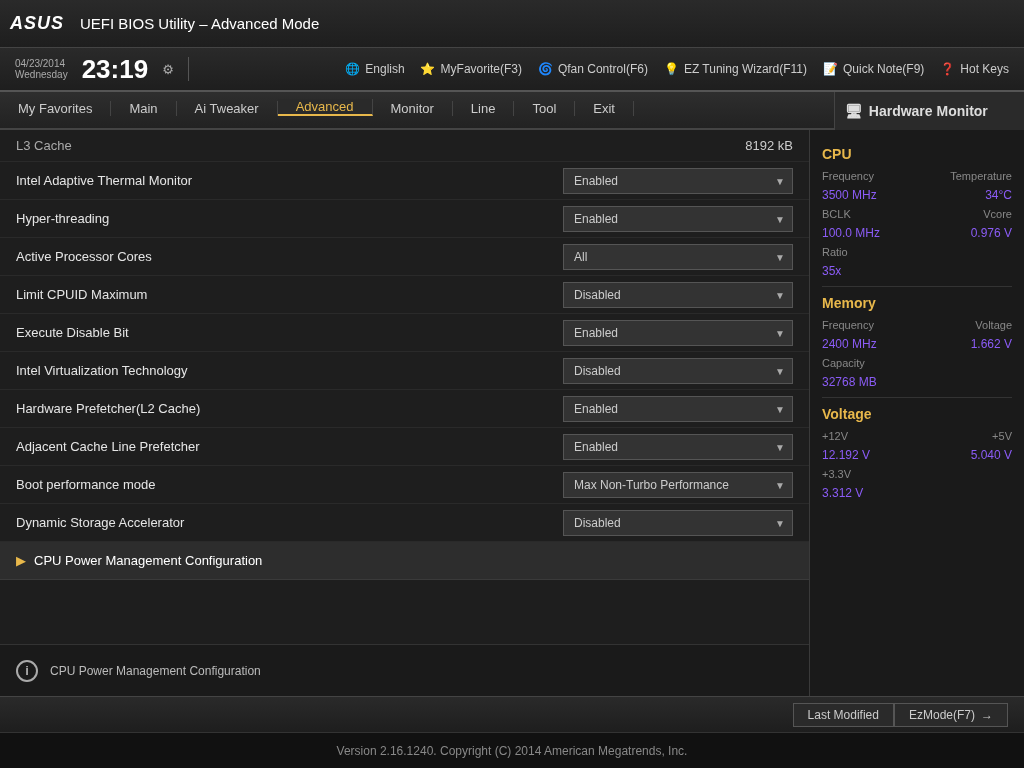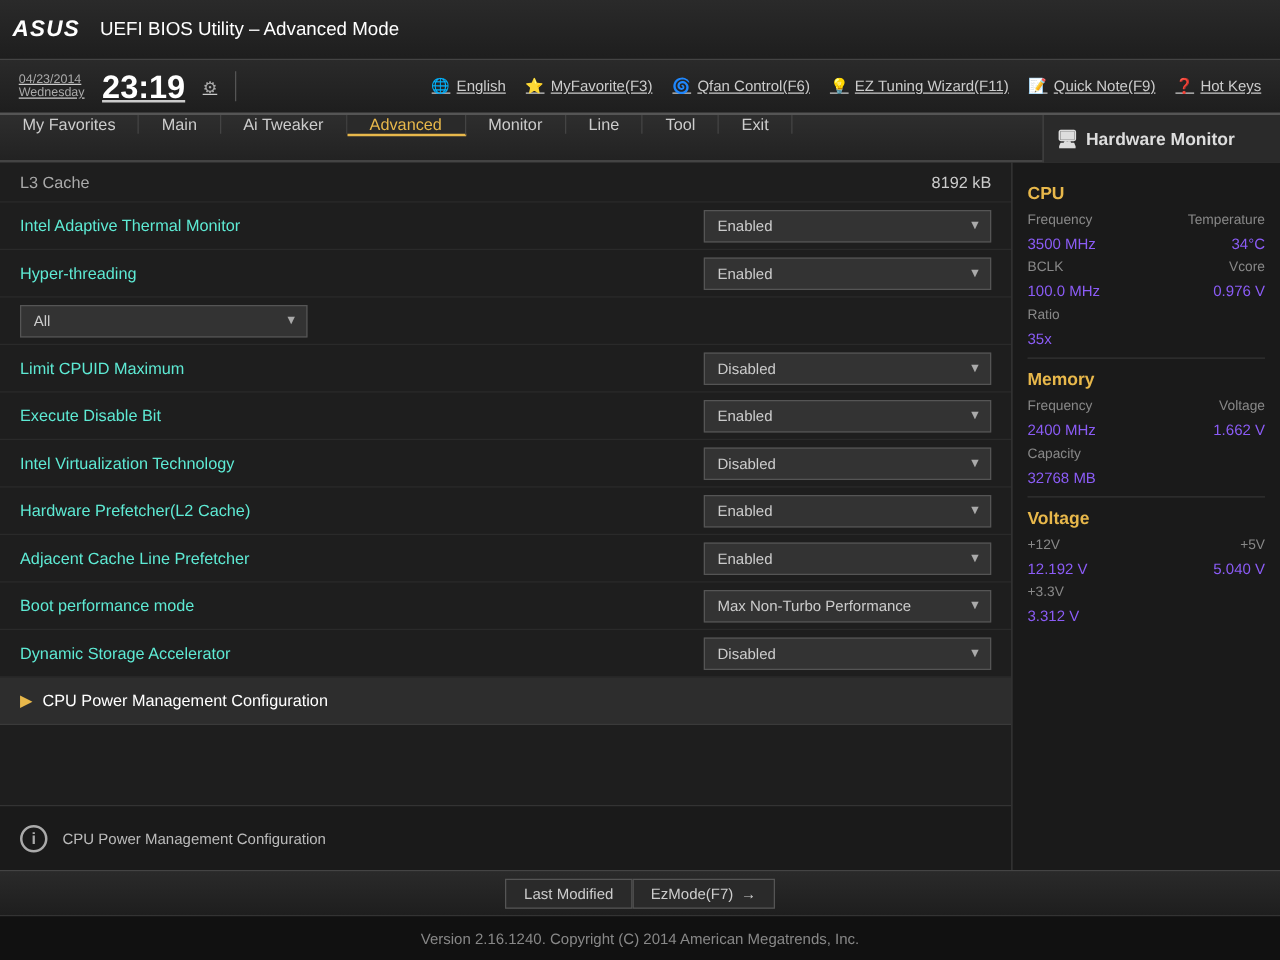--- a/index.html
+++ b/index.html
@@ -40,21 +40,20 @@
 
     
     .clock-area {
       background: linear-gradient(180deg, #2a2a2a 0%, #1e1e1e 100%);
       border-bottom: 2px solid #555;
       height: 44px;
       display: flex;
       align-items: center;
       padding: 0 15px;
       gap: 14px;
-      text-decoration: underline;
     }
     .date-time {
       display: flex;
       flex-direction: column;
       line-height: 1.1;
     }
     .date-text {
       font-size: 10px;
       color: #aaa;
     }
@@ -81,21 +80,21 @@
       font-size: 12px;
       cursor: pointer;
       white-space: nowrap;
     }
     .nav-tabs-main {
       position: absolute;
       left: 0;
       top: 0;
       height: 24px;
       display: flex;
-      align-items: flex-start;
+      align-items: flex-end;
     }
     .nav-tab {
       padding: 0 18px;
       display: flex;
       align-items: center;
       font-size: 13px;
       color: #ccc;
       cursor: pointer;
       border-right: 1px solid #444;
       white-space: nowrap;
@@ -141,21 +140,21 @@
     .setting-row {
       display: flex;
       align-items: center;
       min-height: 38px;
       padding: 0 16px;
       border-bottom: 1px solid #2a2a2a;
     }
     .setting-label {
       flex: 1;
       font-size: 13px;
-      color: #5eead4;
+      color: #e5e5e5;
     }
 
     .l3-cache-row {
       display: flex;
       align-items: center;
       min-height: 32px;
       padding: 0 16px;
       border-bottom: 1px solid #2a2a2a;
     }
     .l3-label {
@@ -276,21 +275,21 @@
       margin: 8px 0;
     }
 
     
     .footer {
       height: 36px;
       background: linear-gradient(180deg, #2a2a2a 0%, #1e1e1e 100%);
       border-top: 1px solid #444;
       display: flex;
       align-items: center;
-      justify-content: center;
+      justify-content: flex-end;
       padding: 0 16px;
     }
     .footer-left {
       font-size: 11px;
       color: #888;
     }
     .footer-right {
       display: flex;
       align-items: center;
       gap: 0;
@@ -403,20 +402,21 @@
         <span class="setting-label">Hyper-threading</span>
         <div class="select-wrapper">
           <select class="bios-select">
             <option>Enabled</option><option>Disabled</option>
           </select>
           <span class="select-arrow">▼</span>
         </div>
       </div>
 
       <div class="setting-row">
+        <span class="setting-label">Active Processor Cores</span>
         <div class="select-wrapper">
           <select class="bios-select">
             <option>All</option><option>1</option><option>2</option><option>3</option><option>4</option>
           </select>
           <span class="select-arrow">▼</span>
         </div>
       </div>
 
       <div class="setting-row">
         <span class="setting-label">Limit CPUID Maximum</span>

